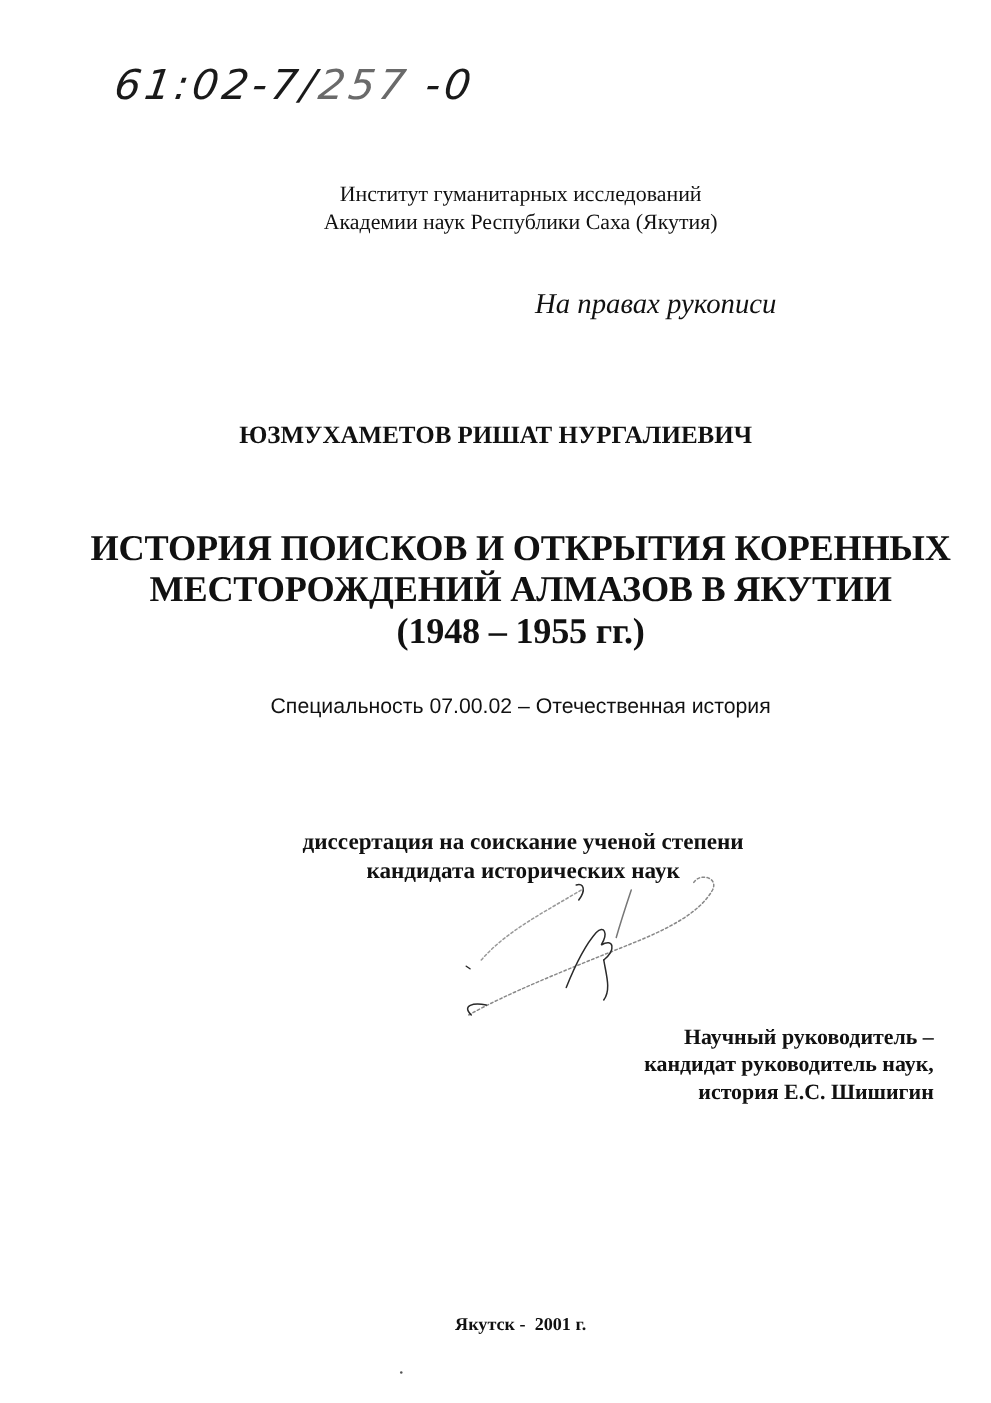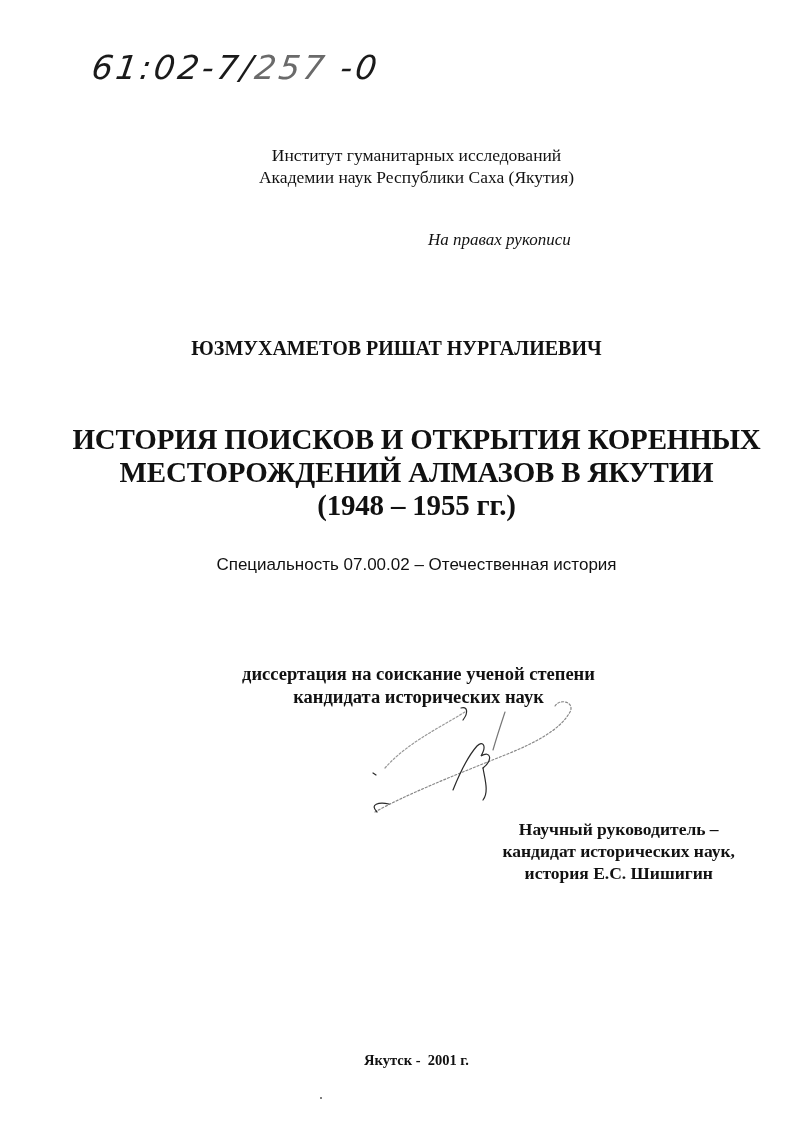--- a/index.html
+++ b/index.html
@@ -14,34 +14,34 @@
     .handwritten-code {
       left: 92px; top: 48px;
       font-family: "DejaVu Sans", sans-serif;
       font-style: italic; font-size: 33px; letter-spacing: 3px;
       color: #1a1a1a; transform: skewX(-8deg);
       white-space: nowrap;
     }
     .handwritten-code .faint { color: #6a6a6a; }
 
     .institute { top: 144px; font-size: 17.5px; line-height: 22px; left: 20px; }
-    .rights { left: 428px; top: 230px; font-size: 17px; font-style: italic; }
+    .rights { left: 428px; top: 230px; font-size: 23px; font-style: italic; }
 
     .author { top: 337px; font-size: 20px; font-weight: bold; left: 0; }
     .title { top: 423px; font-size: 29px; font-weight: bold; line-height: 33px; left: 20px; letter-spacing: -0.2px; }
 
     .specialty {
       top: 555px; font-size: 17px; left: 20px;
       font-family: "Liberation Sans", "DejaVu Sans", sans-serif;
     }
     .dissertation { top: 663px; font-size: 18.5px; font-weight: bold; line-height: 23px; left: 22px; }
 
     .supervisor {
-      right: 58px; top: 818px; font-size: 17.5px; font-weight: bold;
-      line-height: 22px; text-align: center;
+      right: 46px; top: 818px; font-size: 17.5px; font-weight: bold;
+      line-height: 22px; text-align: right;
     }
     .city-year { top: 1052px; font-size: 14.5px; font-weight: bold; left: 20px; white-space: pre; }
 
     .signature { left: 365px; top: 700px; width: 220px; height: 120px; }
     .speck { left: 320px; top: 1097px; width: 2px; height: 2px; background: #555; border-radius: 1px; }
   </style>
 </head>
 <body>
 
 <div class="abs handwritten-code"><span>61:02-7/</span><span class="faint">257</span><span> -0</span></div>
@@ -74,19 +74,19 @@
   <path d="M20 68 C 40 45, 70 30, 100 12" stroke="#999" stroke-dasharray="2 2"></path>
   <path d="M96 8 C 102 6, 104 12, 98 20"></path>
   <path d="M88 90 C 96 70, 104 55, 112 46 C 118 40, 122 46, 116 56 C 126 50, 128 60, 118 68"></path>
   <path d="M118 68 C 120 80, 124 92, 118 100"></path>
   <path d="M128 50 C 132 36, 136 24, 140 12" stroke="#777"></path>
   <path d="M8 73 L 11 75"></path>
 </svg>
 
 <div class="abs supervisor">
   <div>Научный руководитель –</div>
-  <div>кандидат исторических наук,</div>
+  <div>кандидат руководитель наук,</div>
   <div>история Е.С. Шишигин</div>
 </div>
 
 <div class="abs center city-year">Якутск -  2001 г.</div>
 
 <div class="abs speck"></div>
 
 </body></html>

